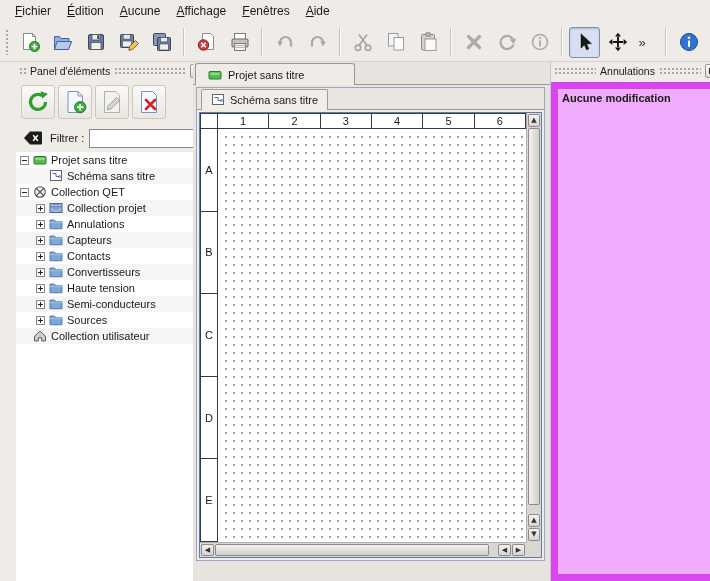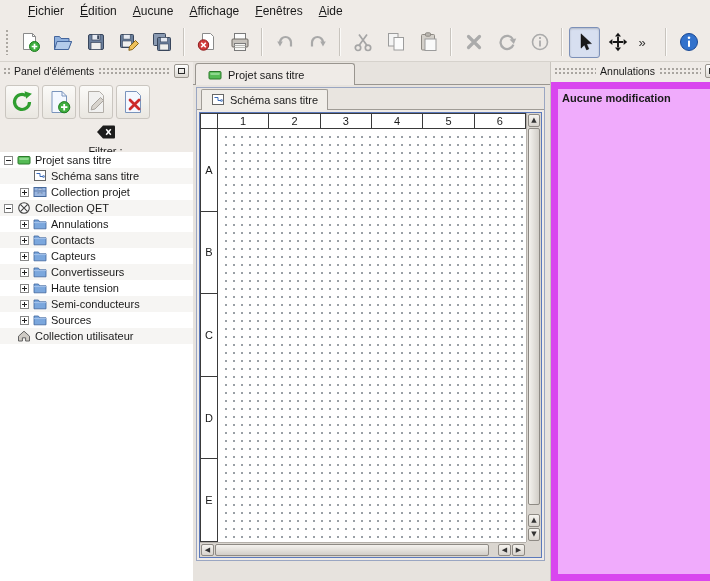--- a/index.html
+++ b/index.html
@@ -1,21 +1,21 @@
 <!DOCTYPE html>
 <html><head>
 <meta charset="utf-8">
 <style>
   *{margin:0;padding:0;box-sizing:border-box;}
   html,body{width:710px;height:581px;}
   body{font-family:"Liberation Sans",sans-serif;font-size:11px;color:#1a1a1a;background:#efebe7;position:relative;overflow:hidden;}
   button{font:inherit;background:none;border:none;padding:0;cursor:default;}
 
   
-  .menubar{position:absolute;top:0;left:0;width:100%;height:23px;display:flex;padding-left:20px;background:#efebe7;}
+  .menubar{position:absolute;top:0;left:0;width:100%;height:23px;display:flex;padding-left:7px;background:#efebe7;}
   .menu-item{display:block;line-height:23px;padding:0 8px;font-size:12px;}
   .menu-item::first-letter{text-decoration:underline;}
 
   
   .toolbar{position:absolute;top:23px;left:0;width:100%;height:39px;display:flex;align-items:center;padding:0 5px;background:#efebe7;border-bottom:1px solid #d6d2cc;}
   .thandle{width:4px;height:26px;margin:0 4px 0 0;background-image:radial-gradient(circle,#aca8a2 1px,transparent 1.1px);background-size:4px 4px;}
   .tbtn{width:31px;height:31px;border:1px solid transparent;border-radius:3px;display:flex;align-items:center;justify-content:center;margin:0 1px;flex:0 0 auto;}
   .tbtn svg{display:block;}
   .tbtn.pressed{background:#d7dff0;border-color:#7c90b8;box-shadow:inset 0 1px 2px rgba(0,0,0,.18);}
   .tsep{width:2px;height:28px;margin:0 5px;border-left:1px solid #c8c4be;border-right:1px solid #fbfaf8;flex:0 0 auto;}
@@ -26,25 +26,25 @@
   .dock-title{height:18px;display:flex;align-items:center;gap:4px;padding:2px 3px;}
   .dots{height:8px;background-image:radial-gradient(circle,#a9a5a0 1px,transparent 1.1px);background-size:4px 4px;}
   .dots.lead{width:7px;flex:0 0 7px;}
   .dots.fill{flex:1;}
   .dock-title-text{font-size:10.5px;white-space:nowrap;}
   .dock-btn{width:15px;height:14px;border:1px solid #9a968f;border-radius:2px;background:linear-gradient(#fefefe,#dcd8d2);display:flex;align-items:center;justify-content:center;flex:0 0 auto;}
   .float-glyph{width:7px;height:6px;border:1px solid #2a2a2a;display:block;}
   .close-glyph{font-size:11px;line-height:1;margin-top:-1px;color:#222;}
 
   
-  .left-dock{position:absolute;top:62px;left:0;width:212px;height:519px;background:#efebe7;border-right:1px solid #c8c4be;}
+  .left-dock{position:absolute;top:62px;left:16px;width:212px;height:519px;background:#efebe7;border-right:1px solid #c8c4be;}
   .panel-toolbar{height:44px;display:flex;align-items:center;gap:3px;padding:4px 5px;}
   .pbtn{width:34px;height:34px;border:1px solid #cac6c0;border-radius:3px;background:linear-gradient(#fbfaf8,#eae7e1);display:flex;align-items:center;justify-content:center;}
   .panel-chev{margin-left:auto;width:14px;height:30px;font-size:13px;color:#333;}
-  .filter-row{height:28px;display:flex;align-items:center;gap:5px;padding:0 5px;flex-direction:column;}
+  .filter-row{height:28px;display:flex;align-items:center;gap:5px;padding:0 5px;}
   .filter-clear{width:24px;height:20px;display:flex;align-items:center;justify-content:center;}
   .filter-input{flex:1;height:19px;border:1px solid #888;background:#fff;font:inherit;padding:1px 3px;min-width:0;}
   .tree{position:absolute;top:90px;left:0;width:100%;bottom:0;background:#fff;overflow:hidden;}
   .trow{height:16px;display:flex;align-items:center;gap:4px;padding-left:4px;white-space:nowrap;}
   .trow:nth-child(even){background:#f6f5f3;}
   .trow.d1{padding-left:20px;}
   .exp{width:9px;height:9px;flex:0 0 9px;border:1px solid #888;background:#fff;position:relative;}
   .exp::before{content:"";position:absolute;left:1px;right:1px;top:3px;height:1px;background:#222;}
   .exp.plus::after{content:"";position:absolute;top:1px;bottom:1px;left:3px;width:1px;background:#222;}
   .exp-sp{width:9px;flex:0 0 9px;}
@@ -313,61 +313,61 @@
     </div>
     <div class="trow d1">
       <span class="exp-sp"></span>
       <svg class="ticon" width="14" height="14" viewBox="0 0 14 14">
           <rect x="1.5" y="1.5" width="11" height="10" fill="#fff" stroke="#666"></rect>
           <path d="M3.5 4.5 h3.5 v3 h3.5" fill="none" stroke="#3a6ab8"></path>
           <circle cx="10.5" cy="7.5" r="1" fill="none" stroke="#3a6ab8" stroke-width="0.8"></circle>
         </svg>
       <span class="tlabel">Schéma sans titre</span>
     </div>
+    <div class="trow">
+      <span class="exp minus"></span>
+      <svg class="ticon" width="14" height="14" viewBox="0 0 14 14">
+          <circle cx="7" cy="7" r="5.3" fill="#fbfbfb" stroke="#444" stroke-width="1.1"></circle>
+          <path d="M3.6 3.6 l6.8 6.8 M10.4 3.6 l-6.8 6.8" stroke="#444" stroke-width="1.1"></path>
+        </svg>
+      <span class="tlabel">Collection QET</span>
+    </div>
     <div class="trow d1">
       <span class="exp plus"></span>
       <svg class="ticon" width="14" height="14" viewBox="0 0 14 14">
           <rect x="1" y="2.5" width="12" height="9" fill="#9ab6e0" stroke="#46699c"></rect>
           <path d="M1 6 h12" stroke="#46699c" stroke-width="0.7"></path>
           <rect x="5" y="3.7" width="4" height="1.2" fill="#e8eef8" stroke="#46699c" stroke-width="0.4"></rect>
           <rect x="5" y="7.6" width="4" height="1.2" fill="#e8eef8" stroke="#46699c" stroke-width="0.4"></rect>
         </svg>
       <span class="tlabel">Collection projet</span>
     </div>
-    <div class="trow">
-      <span class="exp minus"></span>
-      <svg class="ticon" width="14" height="14" viewBox="0 0 14 14">
-          <circle cx="7" cy="7" r="5.3" fill="#fbfbfb" stroke="#444" stroke-width="1.1"></circle>
-          <path d="M3.6 3.6 l6.8 6.8 M10.4 3.6 l-6.8 6.8" stroke="#444" stroke-width="1.1"></path>
-        </svg>
-      <span class="tlabel">Collection QET</span>
-    </div>
     <div class="trow d1">
       <span class="exp plus"></span>
       <svg class="ticon" width="14" height="14" viewBox="0 0 14 14">
           <path d="M1 3 h4.4 l1.3 1.8 h6.3 v7 H1 z" fill="#7ba7dd" stroke="#3f649c" stroke-width="0.8"></path>
           <path d="M1 5.6 h12" stroke="#aac6ec" stroke-width="0.9"></path>
         </svg>
       <span class="tlabel">Annulations</span>
     </div>
     <div class="trow d1">
       <span class="exp plus"></span>
       <svg class="ticon" width="14" height="14" viewBox="0 0 14 14">
           <path d="M1 3 h4.4 l1.3 1.8 h6.3 v7 H1 z" fill="#7ba7dd" stroke="#3f649c" stroke-width="0.8"></path>
           <path d="M1 5.6 h12" stroke="#aac6ec" stroke-width="0.9"></path>
         </svg>
+      <span class="tlabel">Capteurs</span>
+    </div>
+    <div class="trow d1">
+      <span class="exp plus"></span>
+      <svg class="ticon" width="14" height="14" viewBox="0 0 14 14">
+          <path d="M1 3 h4.4 l1.3 1.8 h6.3 v7 H1 z" fill="#7ba7dd" stroke="#3f649c" stroke-width="0.8"></path>
+          <path d="M1 5.6 h12" stroke="#aac6ec" stroke-width="0.9"></path>
+        </svg>
       <span class="tlabel">Contacts</span>
-    </div>
-    <div class="trow d1">
-      <span class="exp plus"></span>
-      <svg class="ticon" width="14" height="14" viewBox="0 0 14 14">
-          <path d="M1 3 h4.4 l1.3 1.8 h6.3 v7 H1 z" fill="#7ba7dd" stroke="#3f649c" stroke-width="0.8"></path>
-          <path d="M1 5.6 h12" stroke="#aac6ec" stroke-width="0.9"></path>
-        </svg>
-      <span class="tlabel">Capteurs</span>
     </div>
     <div class="trow d1">
       <span class="exp plus"></span>
       <svg class="ticon" width="14" height="14" viewBox="0 0 14 14">
           <path d="M1 3 h4.4 l1.3 1.8 h6.3 v7 H1 z" fill="#7ba7dd" stroke="#3f649c" stroke-width="0.8"></path>
           <path d="M1 5.6 h12" stroke="#aac6ec" stroke-width="0.9"></path>
         </svg>
       <span class="tlabel">Convertisseurs</span>
     </div>
     <div class="trow d1">

